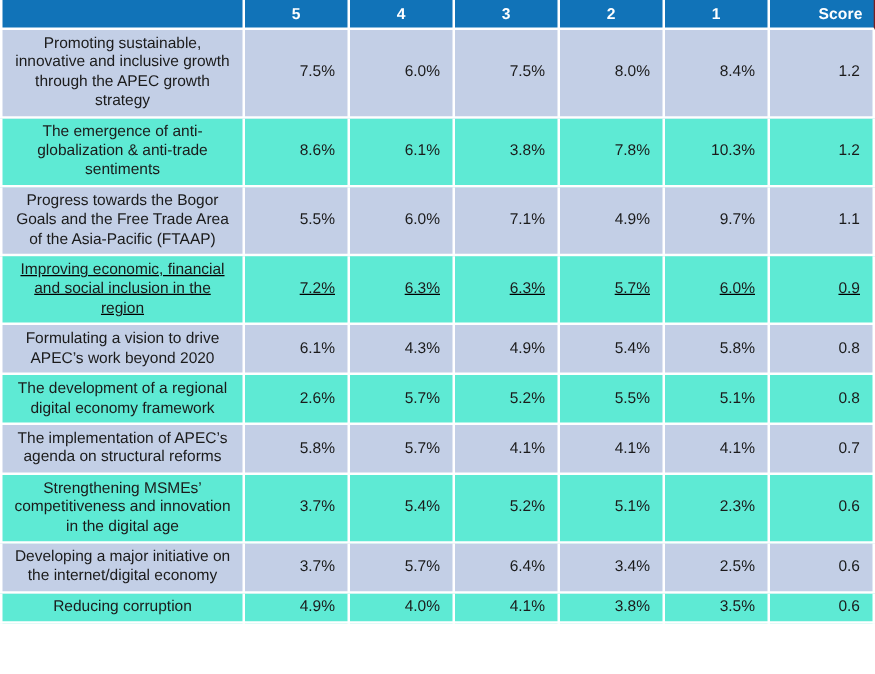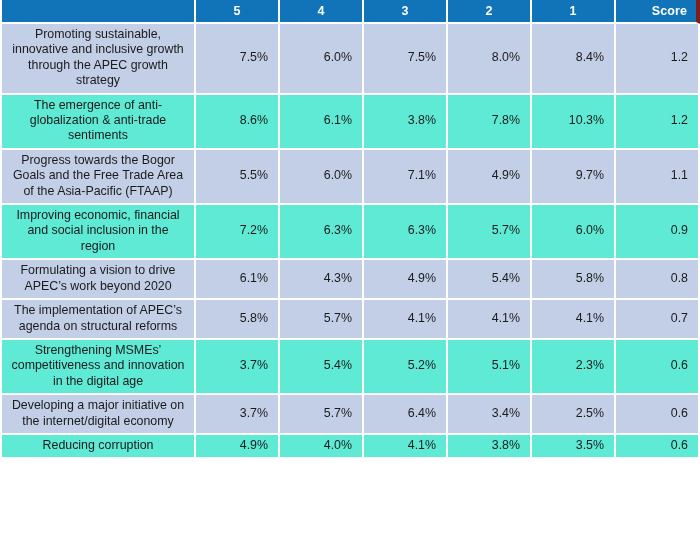--- a/index.html
+++ b/index.html
@@ -40,21 +40,21 @@
     border-right: 2px solid #ffffff;
     border-bottom: 2px solid #ffffff;
     box-sizing: border-box;
     letter-spacing: .1px;
   }
   thead tr th.col-label {
     border-left: 2px solid #ffffff;
   }
   thead tr th.col-score {
     text-align: right;
-    border-right: 4px solid #7f1d1d;
+    border-right: 1px solid #7f1d1d;
     margin-top: 20px;
   }
   thead tr th.col-num {
     text-align: center;
     padding: 0 4px;
   }
 
   
   tbody td {
     font-size: 12.4px;
@@ -129,38 +129,47 @@
         </tr>
         <tr class="shade-dark" style="height: 55px; margin-left: 16px;">
           <td class="cell-label">Progress towards the Bogor Goals and the Free Trade Area of the Asia-Pacific (FTAAP)</td>
           <td class="cell-val">5.5%</td>
           <td class="cell-val">6.0%</td>
           <td class="cell-val">7.1%</td>
           <td class="cell-val">4.9%</td>
           <td class="cell-val">9.7%</td>
           <td class="cell-score">1.1</td>
         </tr>
-        <tr class="shade-light" style="height: 37px;">
+        <tr class="shade-light" style="height: 37px; text-decoration: underline;">
           <td class="cell-label">Improving economic, financial and social inclusion in the region</td>
           <td class="cell-val">7.2%</td>
           <td class="cell-val">6.3%</td>
           <td class="cell-val">6.3%</td>
           <td class="cell-val">5.7%</td>
           <td class="cell-val">6.0%</td>
           <td class="cell-score">0.9</td>
         </tr>
         <tr class="shade-dark" style="height: 37px;">
           <td class="cell-label">Formulating a vision to drive APEC’s work beyond 2020</td>
           <td class="cell-val">6.1%</td>
           <td class="cell-val">4.3%</td>
           <td class="cell-val">4.9%</td>
           <td class="cell-val">5.4%</td>
           <td class="cell-val">5.8%</td>
           <td class="cell-score">0.8</td>
         </tr>
+        <tr class="shade-light" style="height: 37px;">
+          <td class="cell-label">The development of a regional digital economy framework</td>
+          <td class="cell-val">2.6%</td>
+          <td class="cell-val">5.7%</td>
+          <td class="cell-val">5.2%</td>
+          <td class="cell-val">5.5%</td>
+          <td class="cell-val">5.1%</td>
+          <td class="cell-score">0.8</td>
+        </tr>
         <tr class="shade-dark" style="height: 37px;">
           <td class="cell-label">The implementation of APEC’s agenda on structural reforms</td>
           <td class="cell-val">5.8%</td>
           <td class="cell-val">5.7%</td>
           <td class="cell-val">4.1%</td>
           <td class="cell-val">4.1%</td>
           <td class="cell-val">4.1%</td>
           <td class="cell-score">0.7</td>
         </tr>
         <tr class="shade-light" style="height: 55px;">

